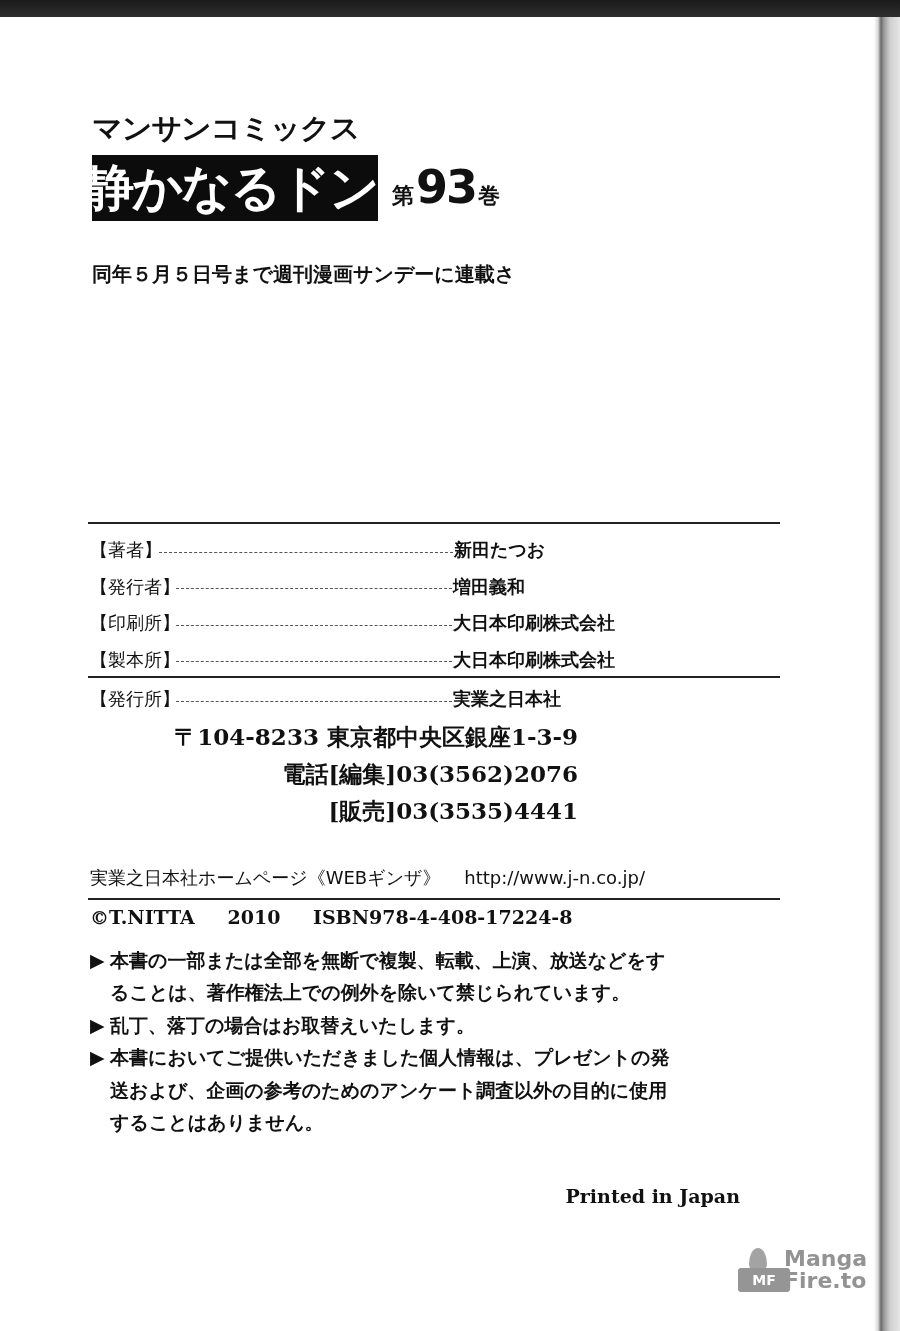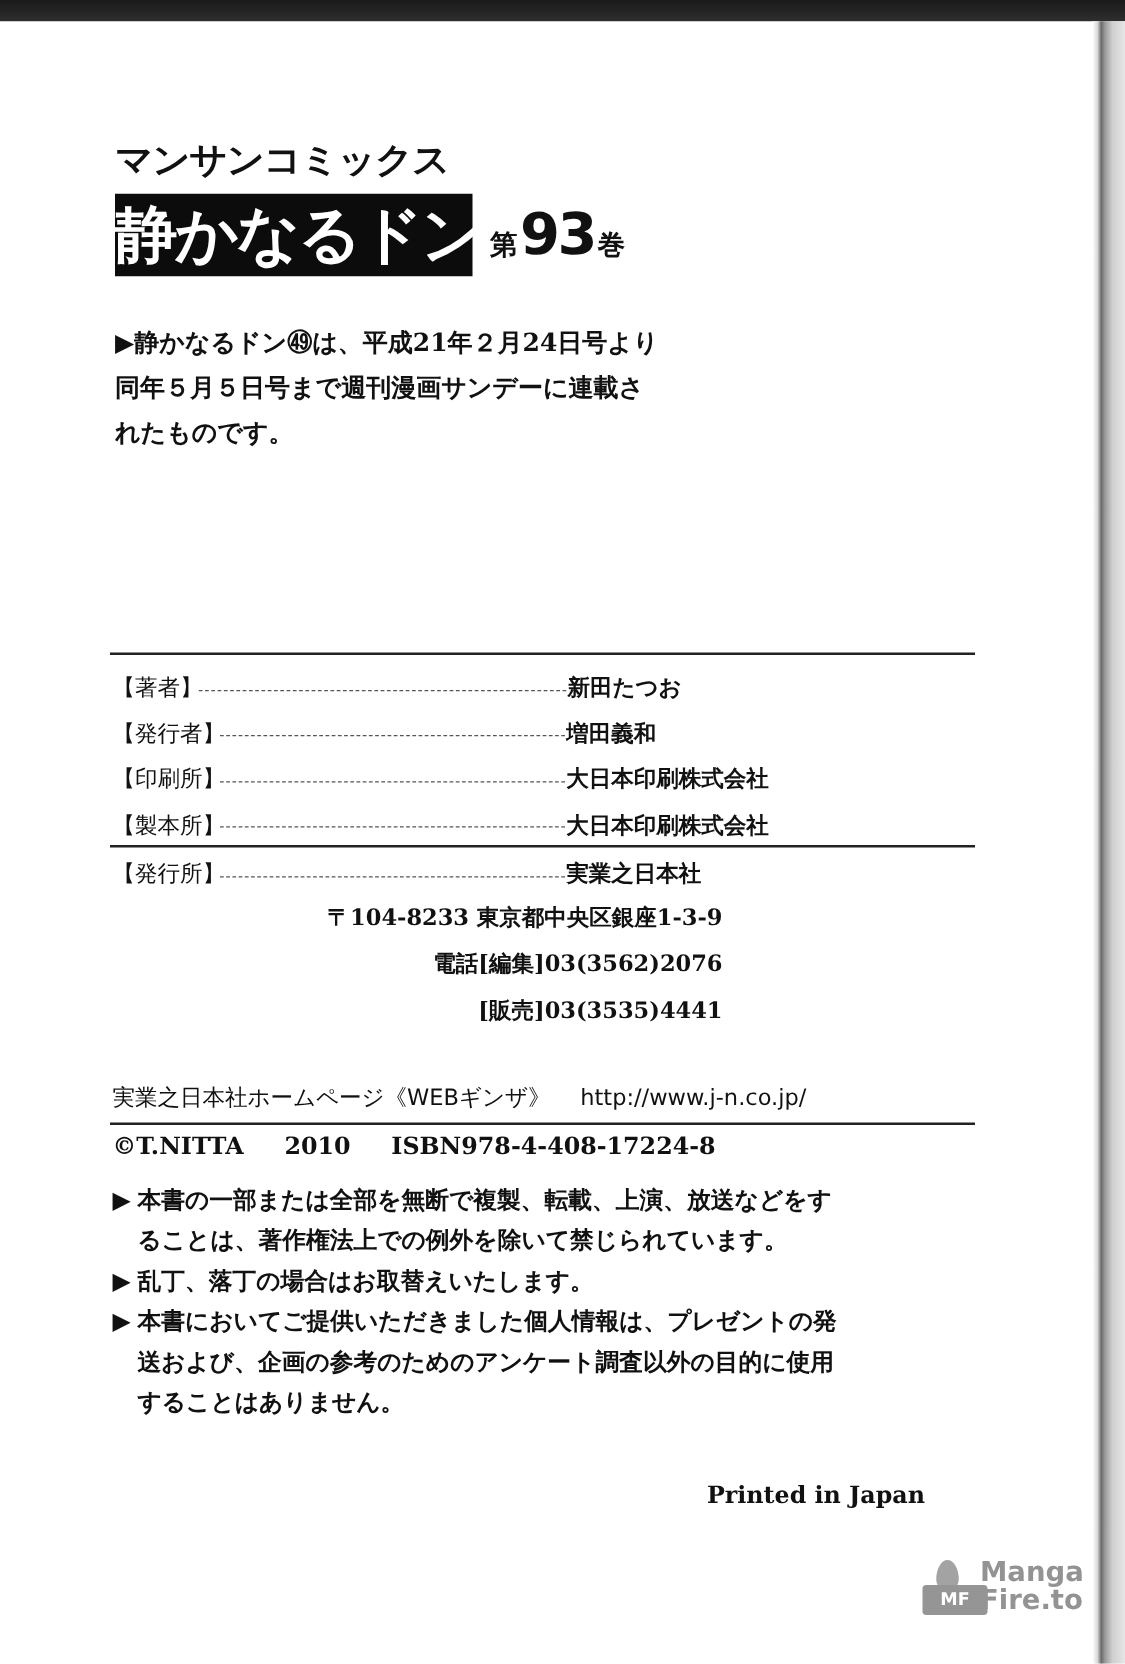--- a/index.html
+++ b/index.html
@@ -10,39 +10,39 @@
   }
   .top-bar { position: absolute; left: 0; top: 0; width: 900px; height: 17px;
     background: linear-gradient(#1a1a1a, #2e2e2e); }
   .spine { position: absolute; top: 17px; right: 0; width: 26px; height: 1314px;
     background: linear-gradient(to right, #ffffff 0px, #d8d8d8 4px, #6a6a6a 7px, #9a9a9a 10px, #cfcfcf 16px, #e6e6e6 26px); }
   .abs { position: absolute; white-space: nowrap; }
 
   .imprint-logo { left: 92px; top: 108px; font-family: "DejaVu Sans", sans-serif;
     font-weight: bold; font-size: 30px; letter-spacing: -1px; color: #111; transform: scaleY(0.95); }
   .title-box { left: 92px; top: 155px; width: 286px; height: 66px; background: #0c0c0c;
-    display: flex; align-items: center; justify-content: flex-start; }
+    display: flex; align-items: center; justify-content: flex-end; }
   .title-text { font-family: "DejaVu Sans", sans-serif; font-weight: bold; font-size: 50px;
     color: #fff; letter-spacing: -2px; }
   .volume { left: 392px; top: 160px; display: flex; align-items: baseline; font-family: "DejaVu Sans", sans-serif; }
   .vol-pre, .vol-post { font-size: 22px; font-weight: bold; }
   .vol-num { font-size: 46px; font-weight: 900; margin: 0 2px; letter-spacing: -2px; }
 
   .serial { left: 92px; top: 256px; font-size: 20px; font-weight: bold; line-height: 36px; }
   .serial div { white-space: nowrap; }
 
   .rule { position: absolute; left: 88px; width: 692px; height: 2px; background: #222; }
   .credits { left: 90px; top: 532px; width: 560px; }
   .credit-row { display: flex; align-items: center; height: 36.5px; font-family: "DejaVu Sans", sans-serif; font-size: 18px; }
   .credit-label { white-space: nowrap; text-align: center; }
   .credit-dots { width: 276px; border-bottom: 1px dashed #555; margin: 0 1px; height: 0; transform: translateY(2px); flex: none; }
   .credit-value { white-space: nowrap; font-weight: bold; }
   .credit-label.fixed { width: 85px; }
 
-  .addr { right: 322px; font-weight: bold; font-size: 18px; text-align: center; }
+  .addr { right: 322px; font-weight: bold; font-size: 23px; text-align: center; }
 
   .homepage { left: 90px; top: 866px; font-family: "DejaVu Sans", sans-serif; font-size: 18px; }
   .homepage .url { margin-left: 18px; }
   .copyright { left: 90px; top: 906px; font-size: 19px; font-weight: bold; word-spacing: 2px; }
   .copyright span { margin-right: 24px; }
 
   .notices { left: 90px; top: 944px; font-size: 19px; line-height: 32.4px; font-weight: bold; }
   .notice { white-space: nowrap; }
   .notice .cont { padding-left: 20px; }
   .bullet { display: inline-block; width: 20px; }
@@ -67,23 +67,21 @@
 <div class="abs title-box">
   <span class="title-text">静かなるドン</span>
 </div>
 <div class="abs volume">
   <span class="vol-pre">第</span>
   <span class="vol-num">93</span>
   <span class="vol-post">巻</span>
 </div>
 
 <div class="abs serial">
-  <div>▶静かなるドン㊾は、平成21年２月24日号より</div>
   <div>同年５月５日号まで週刊漫画サンデーに連載さ</div>
-  <div>れたものです。</div>
 </div>
 
 <div class="rule" style="top:522px"></div>
 
 <div class="abs credits">
   <div class="credit-row">
     <span class="credit-label fixed" style="width:68px">【著者】</span>
     <span class="credit-dots" style="width:294px"></span>
     <span class="credit-value">新田たつお</span>
   </div>

